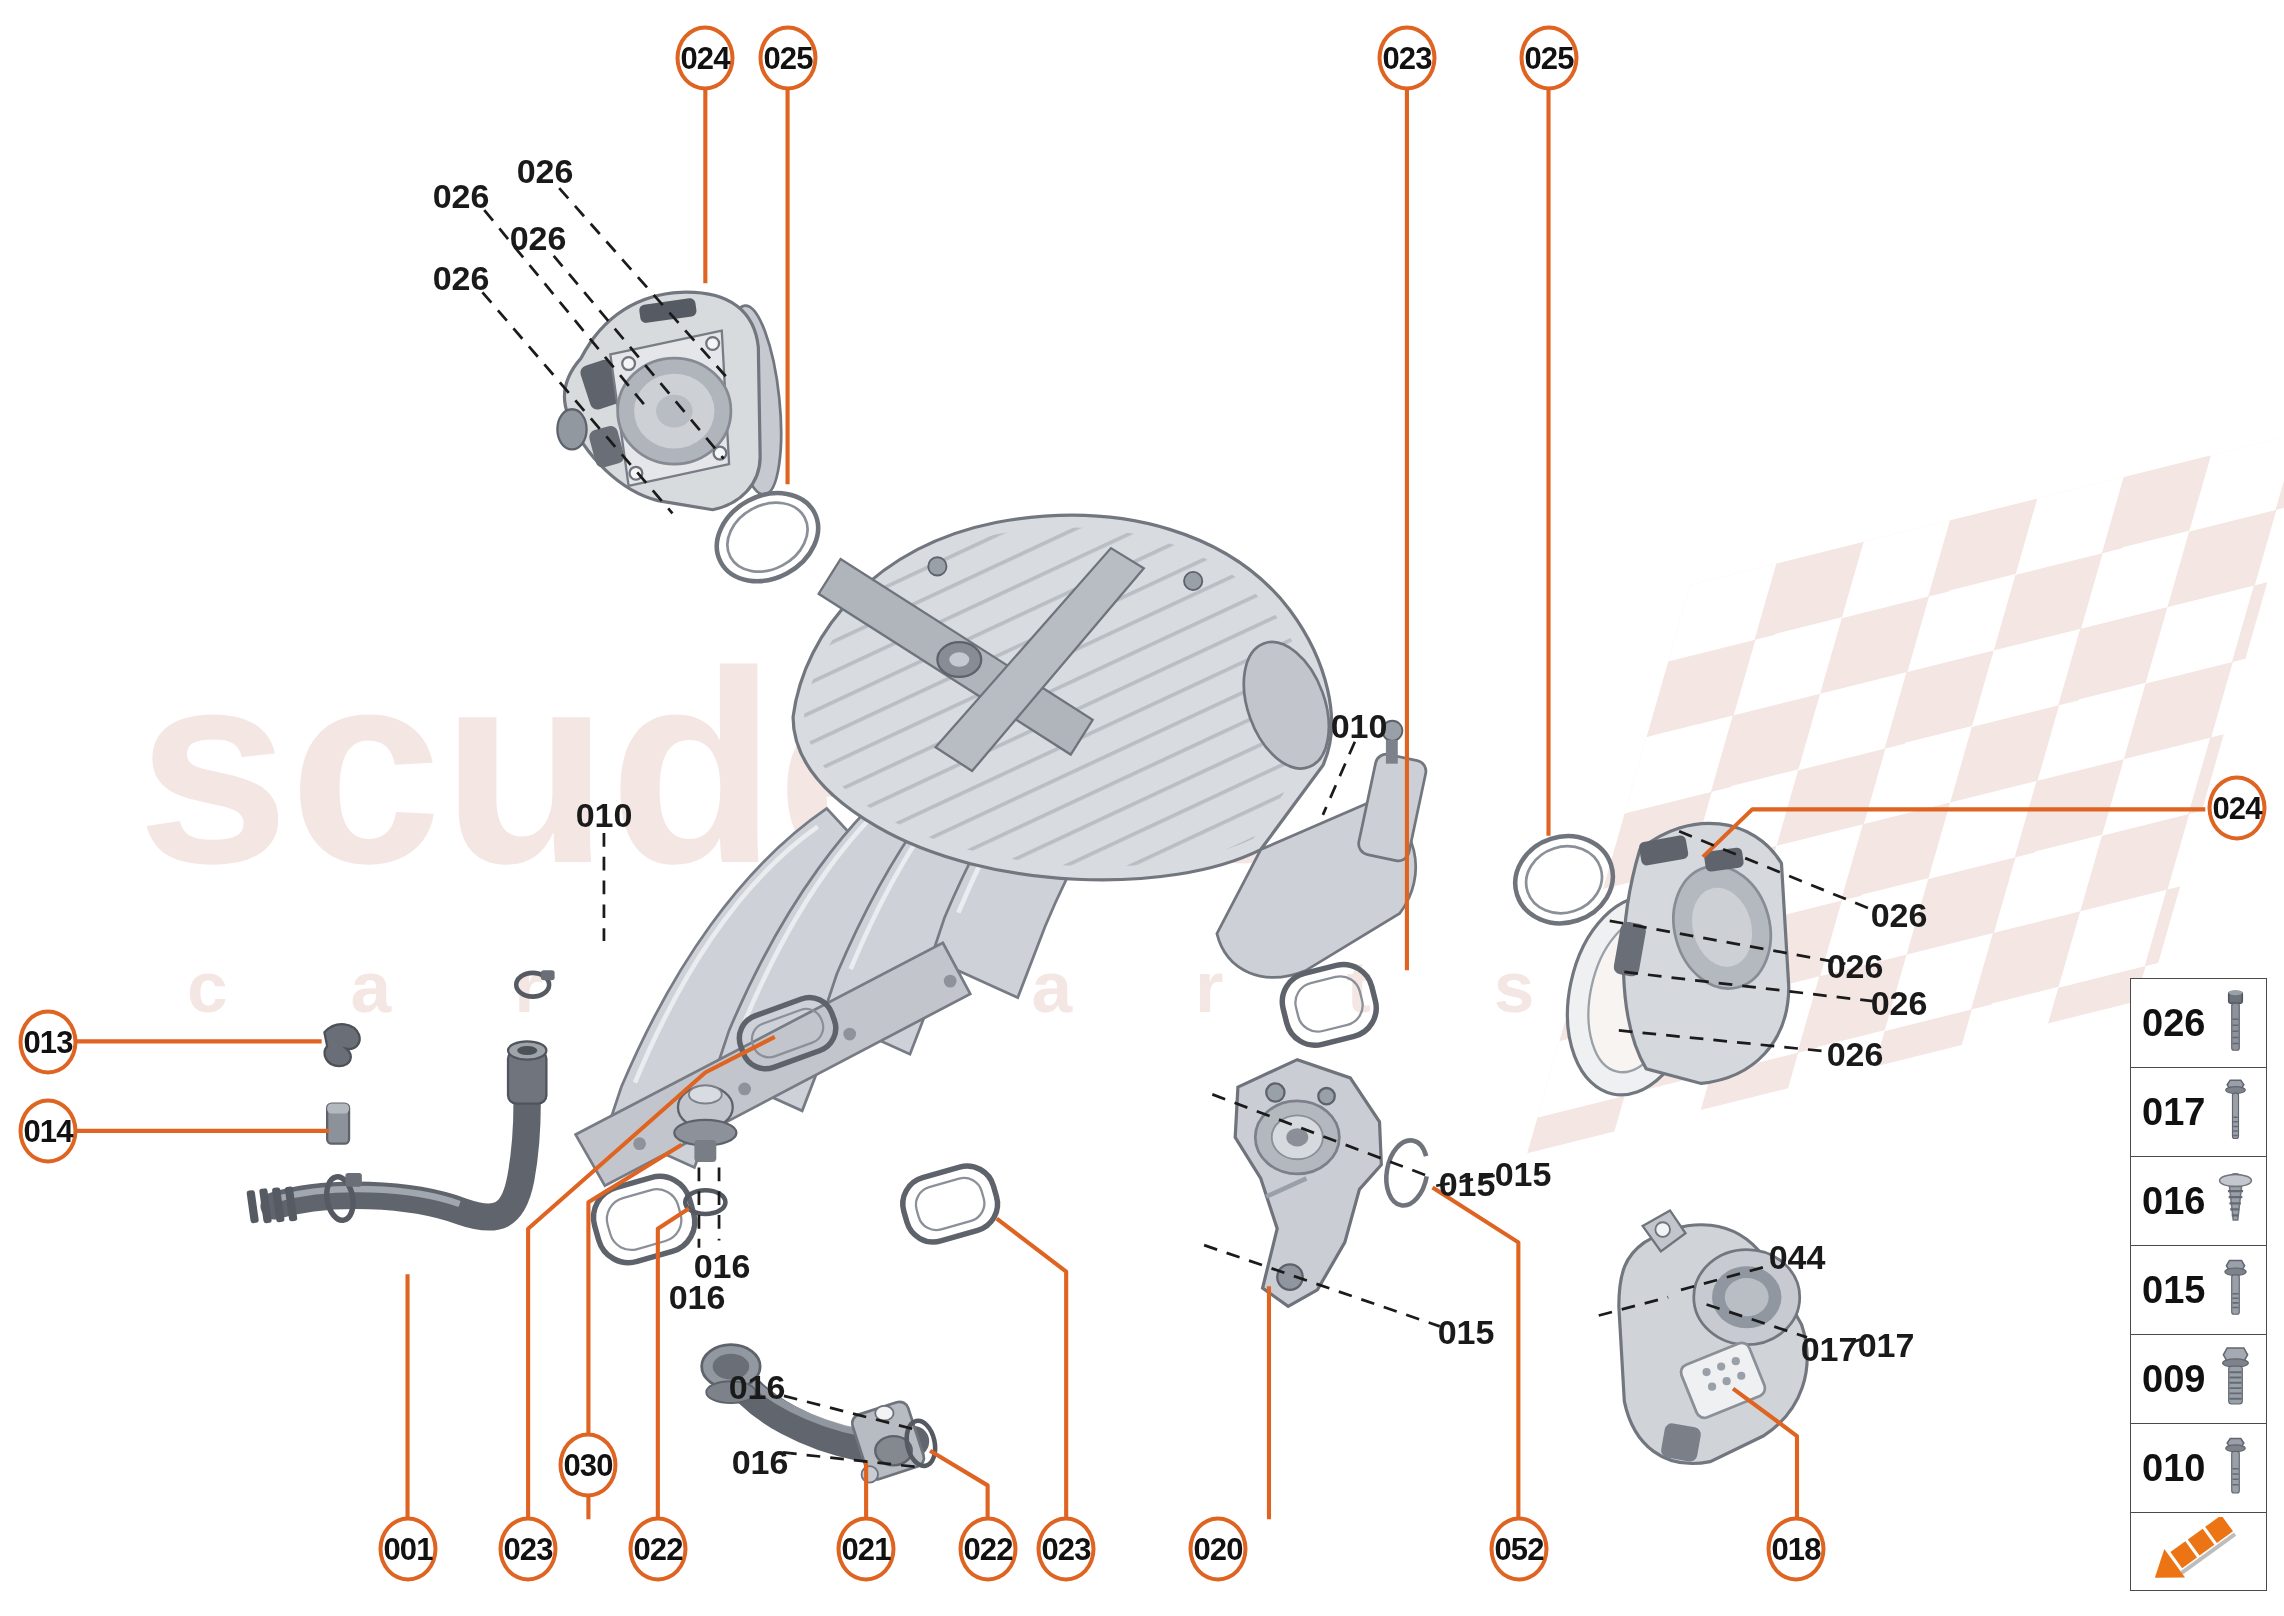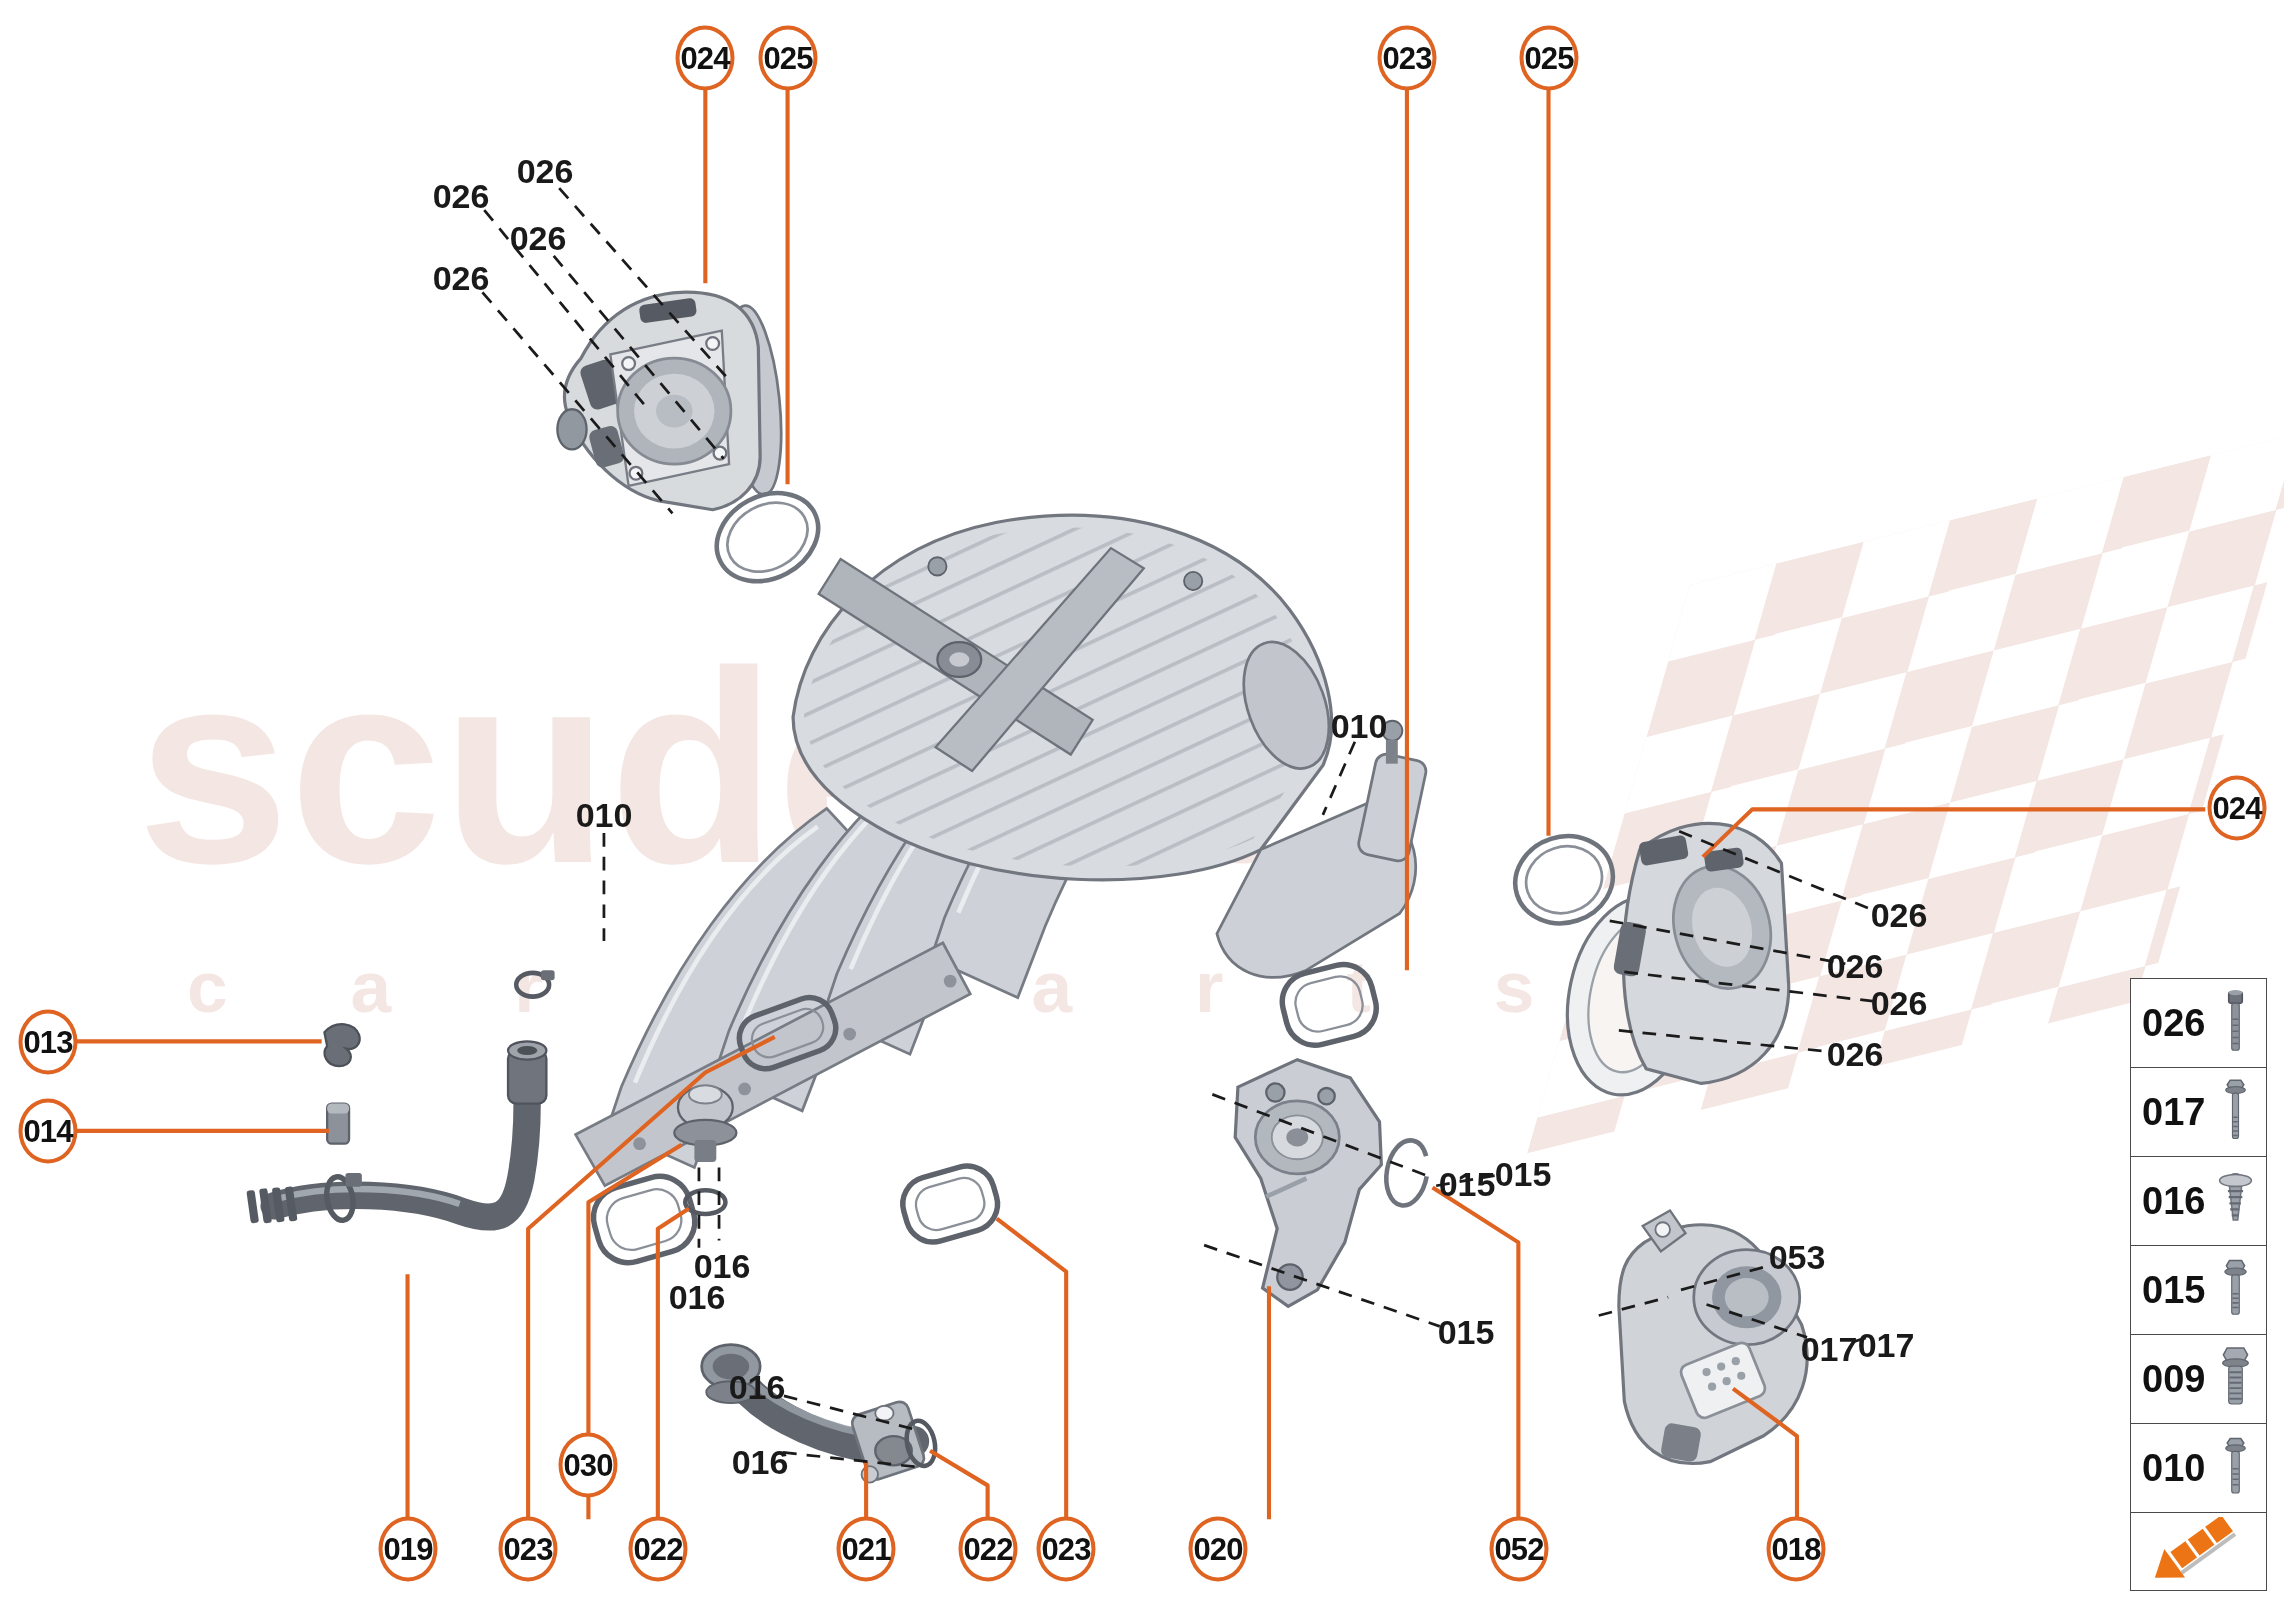--- a/index.html
+++ b/index.html
@@ -265,34 +265,34 @@
   <div class="plabel" style="left:461px;top:278px">026</div>
   <div class="plabel" style="left:604px;top:815px">010</div>
   <div class="plabel" style="left:1359px;top:726px">010</div>
   <div class="plabel" style="left:722px;top:1266px">016</div>
   <div class="plabel" style="left:697px;top:1297px">016</div>
   <div class="plabel" style="left:757px;top:1387px">016</div>
   <div class="plabel" style="left:760px;top:1462px">016</div>
   <div class="plabel" style="left:1523px;top:1174px">015</div>
   <div class="plabel" style="left:1467px;top:1184px">015</div>
   <div class="plabel" style="left:1466px;top:1332px">015</div>
-  <div class="plabel" style="left:1797px;top:1257px">053</div>
+  <div class="plabel" style="left:1797px;top:1257px">044</div>
   <div class="plabel" style="left:1829px;top:1349px">017</div>
   <div class="plabel" style="left:1886px;top:1345px">017</div>
   <div class="plabel" style="left:1899px;top:915px">026</div>
   <div class="plabel" style="left:1855px;top:966px">026</div>
   <div class="plabel" style="left:1899px;top:1003px">026</div>
   <div class="plabel" style="left:1855px;top:1054px">026</div>
 
   <div class="co" style="left:705px;top:58px">024</div>
   <div class="co" style="left:788px;top:58px">025</div>
   <div class="co" style="left:1407px;top:58px">023</div>
   <div class="co" style="left:1549px;top:58px">025</div>
 
-  <div class="co" style="left:408px;top:1549px">019</div>
+  <div class="co" style="left:408px;top:1549px">001</div>
   <div class="co" style="left:528px;top:1549px">023</div>
   <div class="co" style="left:588px;top:1465px">030</div>
   <div class="co" style="left:658px;top:1549px">022</div>
   <div class="co" style="left:866px;top:1549px">021</div>
   <div class="co" style="left:988px;top:1549px">022</div>
   <div class="co" style="left:1066px;top:1549px">023</div>
   <div class="co" style="left:1218px;top:1549px">020</div>
   <div class="co" style="left:1519px;top:1549px">052</div>
   <div class="co" style="left:1796px;top:1549px">018</div>
 

